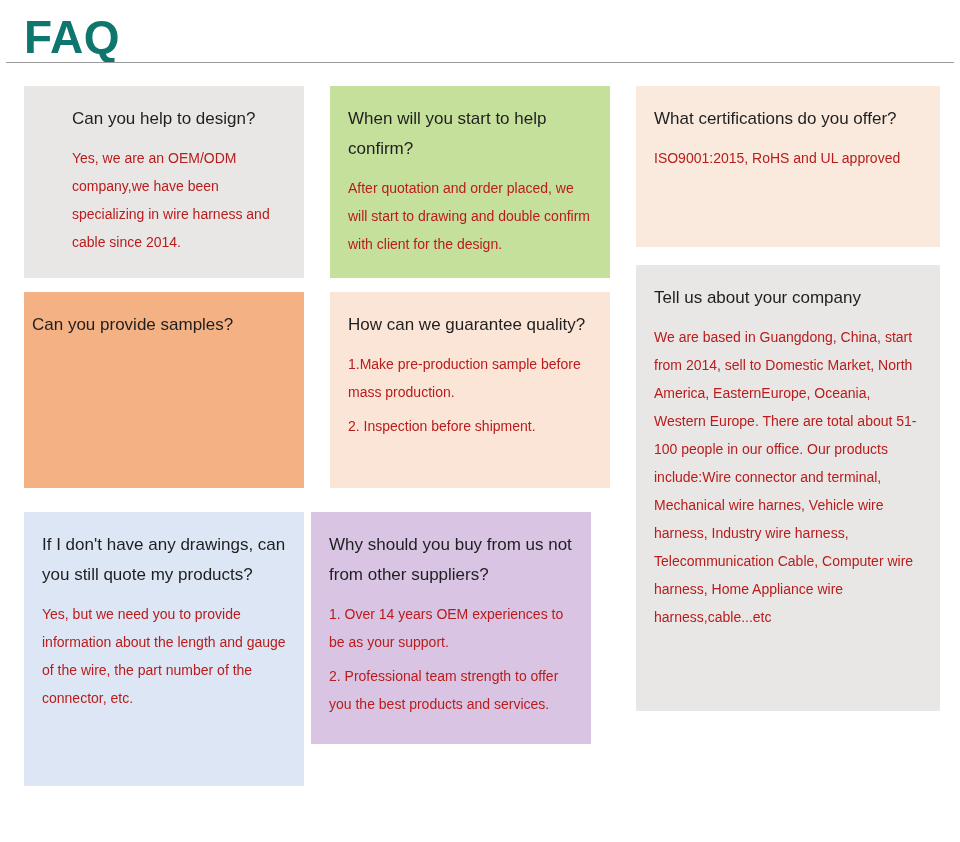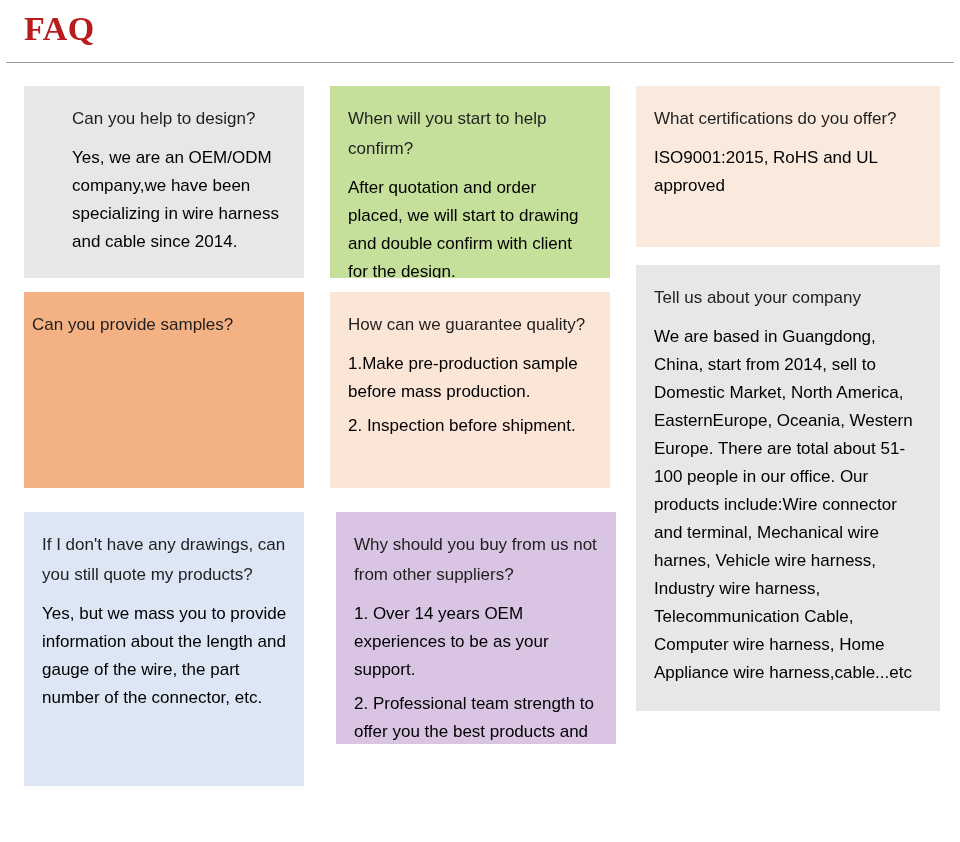--- a/index.html
+++ b/index.html
@@ -17,25 +17,24 @@
   .page {
     position: relative;
     width: 960px;
     height: 842px;
     box-sizing: border-box;
   }
   .page-title {
     position: absolute;
     left: 24px;
     top: 10px;
-    font-size: 34px;
+    font-size: 46px;
     font-weight: bold;
     letter-spacing: 0.5px;
-    color: #b91c1c;
-    font-family: Liberation Serif, serif;
+    color: #0f766e;
   }
   .title-rule {
     position: absolute;
     left: 6px;
     top: 62px;
     width: 948px;
     height: 1px;
     background: #9a9a9a;
   }
   .card {
@@ -46,23 +45,23 @@
   }
   .card h3 {
     margin: 0 0 6px 0;
     font-size: 17px;
     font-weight: normal;
     line-height: 30px;
     color: #1f1f1f;
   }
   .card p {
     margin: 10px 0 0 0;
-    font-size: 17px;
+    font-size: 14px;
     line-height: 28px;
-    color: #000000;
+    color: #b91c1c;
   }
   .card p.tight {
     margin-top: 6px;
   }
 </style>
 </head>
 <body>
 
 <div class="page">
   <div class="page-title">FAQ</div>
@@ -87,21 +86,21 @@
         <h3>How can we guarantee quality?</h3>
         <p>1.Make pre-production sample before mass production.</p>
         <p class="tight">2. Inspection before shipment.</p>
       </div>
       <div class="card" style="left: 636px; top: 265px; width: 304px; height: 446px; background: rgb(232, 231, 229);">
         <h3>Tell us about your company</h3>
         <p>We are based in Guangdong, China, start from 2014, sell to Domestic Market, North America, EasternEurope, Oceania, Western Europe. There are total about 51-100 people in our office. Our products include:Wire connector and terminal, Mechanical wire harnes, Vehicle wire harness, Industry wire harness, Telecommunication Cable, Computer wire harness, Home Appliance wire harness,cable...etc</p>
       </div>
       <div class="card" style="left: 24px; top: 512px; width: 280px; height: 274px; background: rgb(220, 230, 245);">
         <h3>If I don't have any drawings, can you still quote my products?</h3>
-        <p>Yes, but we mass you to provide information about the length and gauge of the wire, the part number of the connector, etc.</p>
+        <p>Yes, but we need you to provide information about the length and gauge of the wire, the part number of the connector, etc.</p>
       </div>
-      <div class="card" style="left: 336px; top: 512px; width: 280px; height: 232px; background: rgb(217, 197, 227);">
+      <div class="card" style="left: 311px; top: 512px; width: 280px; height: 232px; background: rgb(217, 197, 227);">
         <h3>Why should you buy from us not from other suppliers?</h3>
         <p>1. Over 14 years OEM experiences to be as your support.</p>
         <p class="tight">2. Professional team strength to offer you the best products and services.</p>
       </div>
     </div>
 </div>
 
 </body></html>

